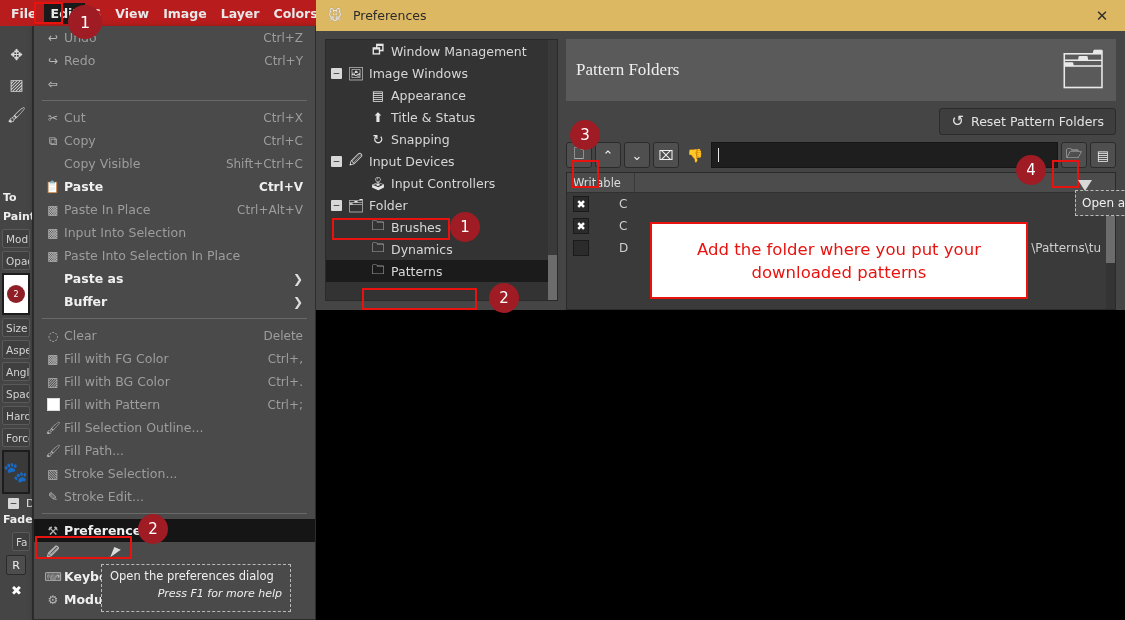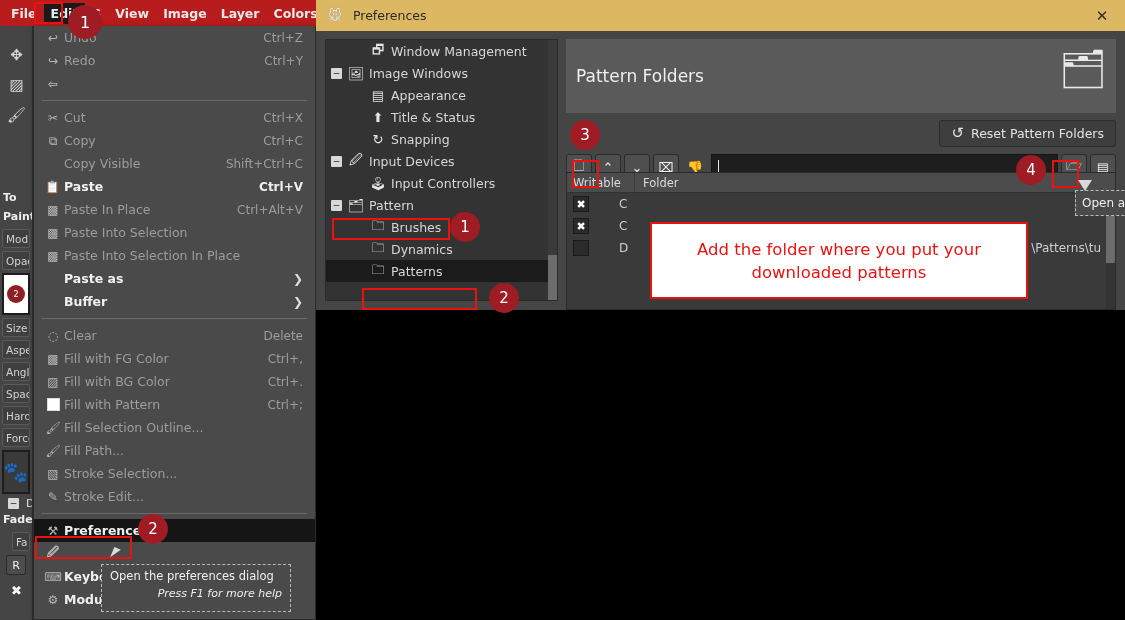--- a/index.html
+++ b/index.html
@@ -127,22 +127,22 @@
                  color:#e6e6e6;font-size:13px;margin-right:3px;}
   .indent{ width:22px; min-width:22px; }
   .tree-sb{
     position:absolute; right:0; top:0; width:9px; height:100%; background:#3a3a3a;
   }
   .tree-sb .thumb{ position:absolute; left:0; bottom:0; width:9px; height:45px; background:#6c6c6c; }
 
   
   .rpanel{ flex:1; margin:8px 9px 0 8px; position:relative; }
   .panel-head{
-    height:74px; background:#5a5a5a; display:flex; align-items:center;
-    padding:0 10px; position:relative;
+    height:62px; background:#5a5a5a; display:flex; align-items:center;
+    padding:0 10px; position:relative;font-family:Liberation Serif, serif;
   }
   .panel-head .h{ color:#efefef; font-size:17px; }
   .panel-head .hicon{ position:absolute; right:10px; top:8px; width:46px; height:44px;
      display:flex;align-items:center;justify-content:center; color:#e9e9e9; font-size:38px; }
   .reset-row{ height:40px; display:flex; align-items:center; justify-content:flex-end; }
   .reset-btn{
     background:#3e3e3e; border:1px solid #2b2b2b; border-radius:3px;
     height:27px; display:flex; align-items:center; gap:7px; padding:0 11px;
     color:#e3e3e3; font-size:12.5px;
   }
@@ -283,21 +283,21 @@
       <span class="lbl">Paste</span>
       <span class="acc">Ctrl+V</span>
     </div>
     <div class="mrow">
       <span class="ico">▩</span>
       <span class="lbl">Paste In Place</span>
       <span class="acc">Ctrl+Alt+V</span>
     </div>
     <div class="mrow">
       <span class="ico">▩</span>
-      <span class="lbl">Paste Into Selection</span>
+      <span class="lbl">Input Into Selection</span>
     </div>
     <div class="mrow">
       <span class="ico">▩</span>
       <span class="lbl">Paste Into Selection In Place</span>
     </div>
     <div class="mrow enabled">
       <span class="ico"></span>
       <span class="lbl">Paste as</span>
       <span class="arr">❯</span>
     </div>
@@ -420,21 +420,21 @@
         </div>
         <div class="tnode">
           <span class="expander none"></span>
           <span class="indent"></span>
           <span class="ticon">🕹</span>
           <span>Input Controllers</span>
         </div>
         <div class="tnode">
           <span class="expander">−</span>
           <span class="ticon">🗂</span>
-          <span>Pattern</span>
+          <span>Folder</span>
         </div>
         <div class="tnode">
           <span class="expander none"></span>
           <span class="indent"></span>
           <span class="ticon">🗀</span>
           <span>Brushes</span>
         </div>
         <div class="tnode">
           <span class="expander none"></span>
           <span class="indent"></span>
@@ -474,21 +474,20 @@
           <div class="path-input" title="">
             <span class="caret"></span>
           </div>
           <div class="tbtn">🗁</div>
           <div class="tbtn">▤</div>
         </div>
 
         <div class="list">
           <div class="lhead">
             <div class="c1">Writable</div>
-            <div class="c2">Folder</div>
           </div>
           <div class="lrow">
             <span class="chk">✖</span>
             <span class="pth">C</span>
           </div>
           <div class="lrow">
             <span class="chk">✖</span>
             <span class="pth">C</span>
           </div>
           <div class="lrow">

